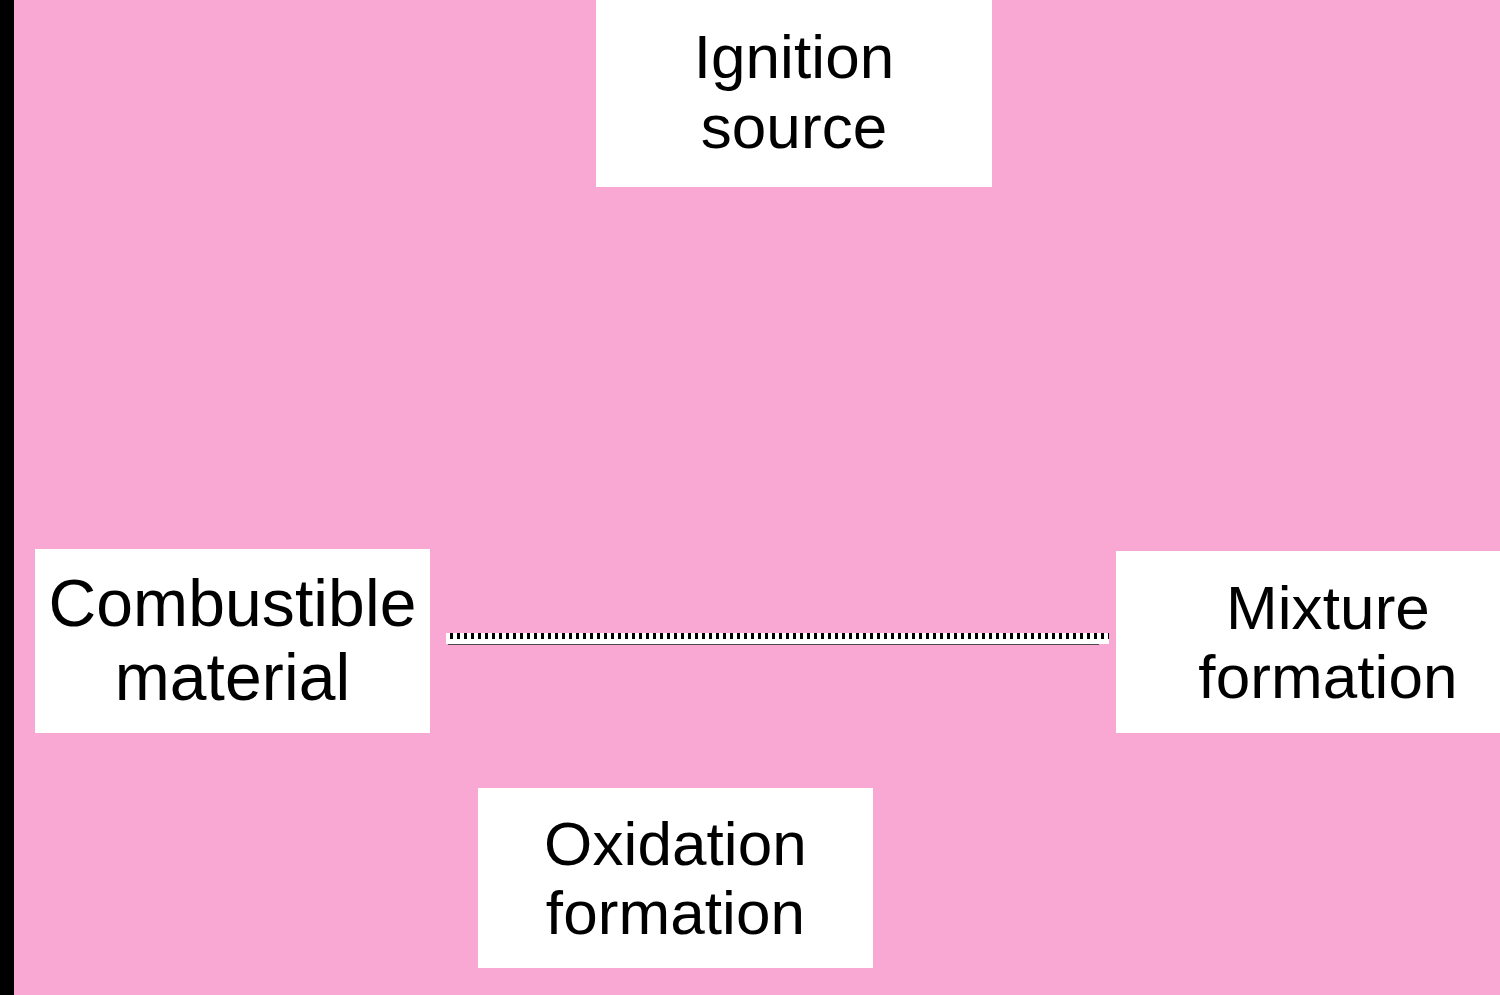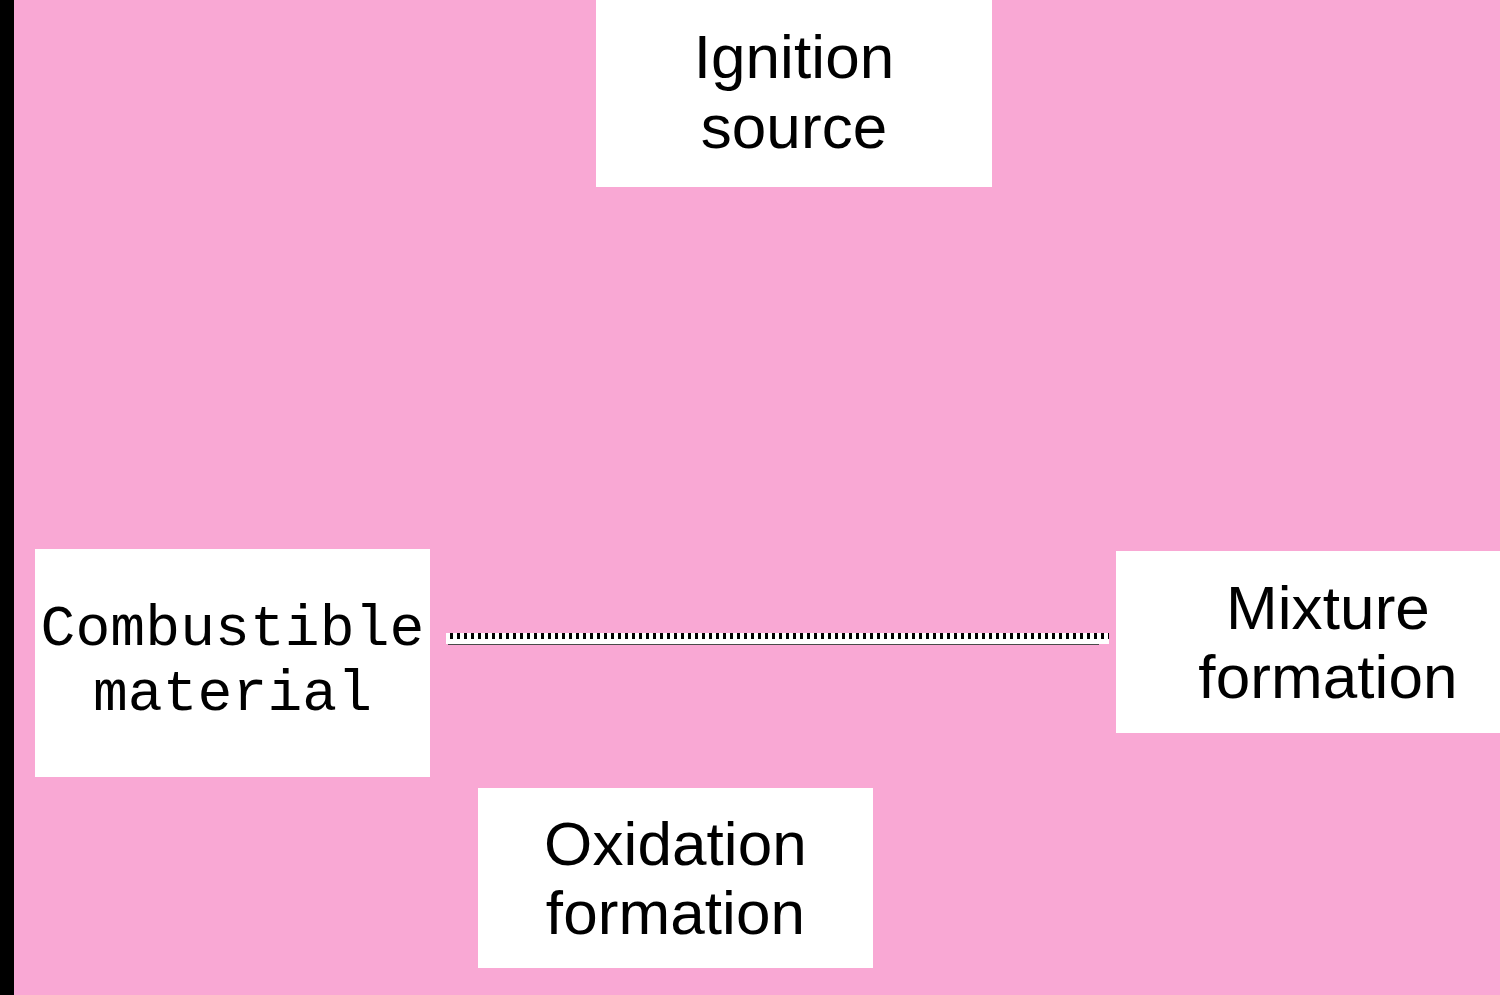--- a/index.html
+++ b/index.html
@@ -42,23 +42,22 @@
     top: -14px;
     width: 396px;
     height: 201px;
     font-size: 62px;
     padding-top: 10px;
   }
   #node-combustible-material {
     left: 21px;
     top: 549px;
     width: 395px;
-    height: 228px;
-    font-size: 58px;
-    font-family: Liberation Mono, monospace;
+    height: 184px;
+    font-size: 66px;
   }
   #node-mixture-formation {
     left: 1102px;
     top: 551px;
     width: 424px;
     height: 182px;
     font-size: 62px;
   }
   #node-oxidation-material {
     left: 464px;

